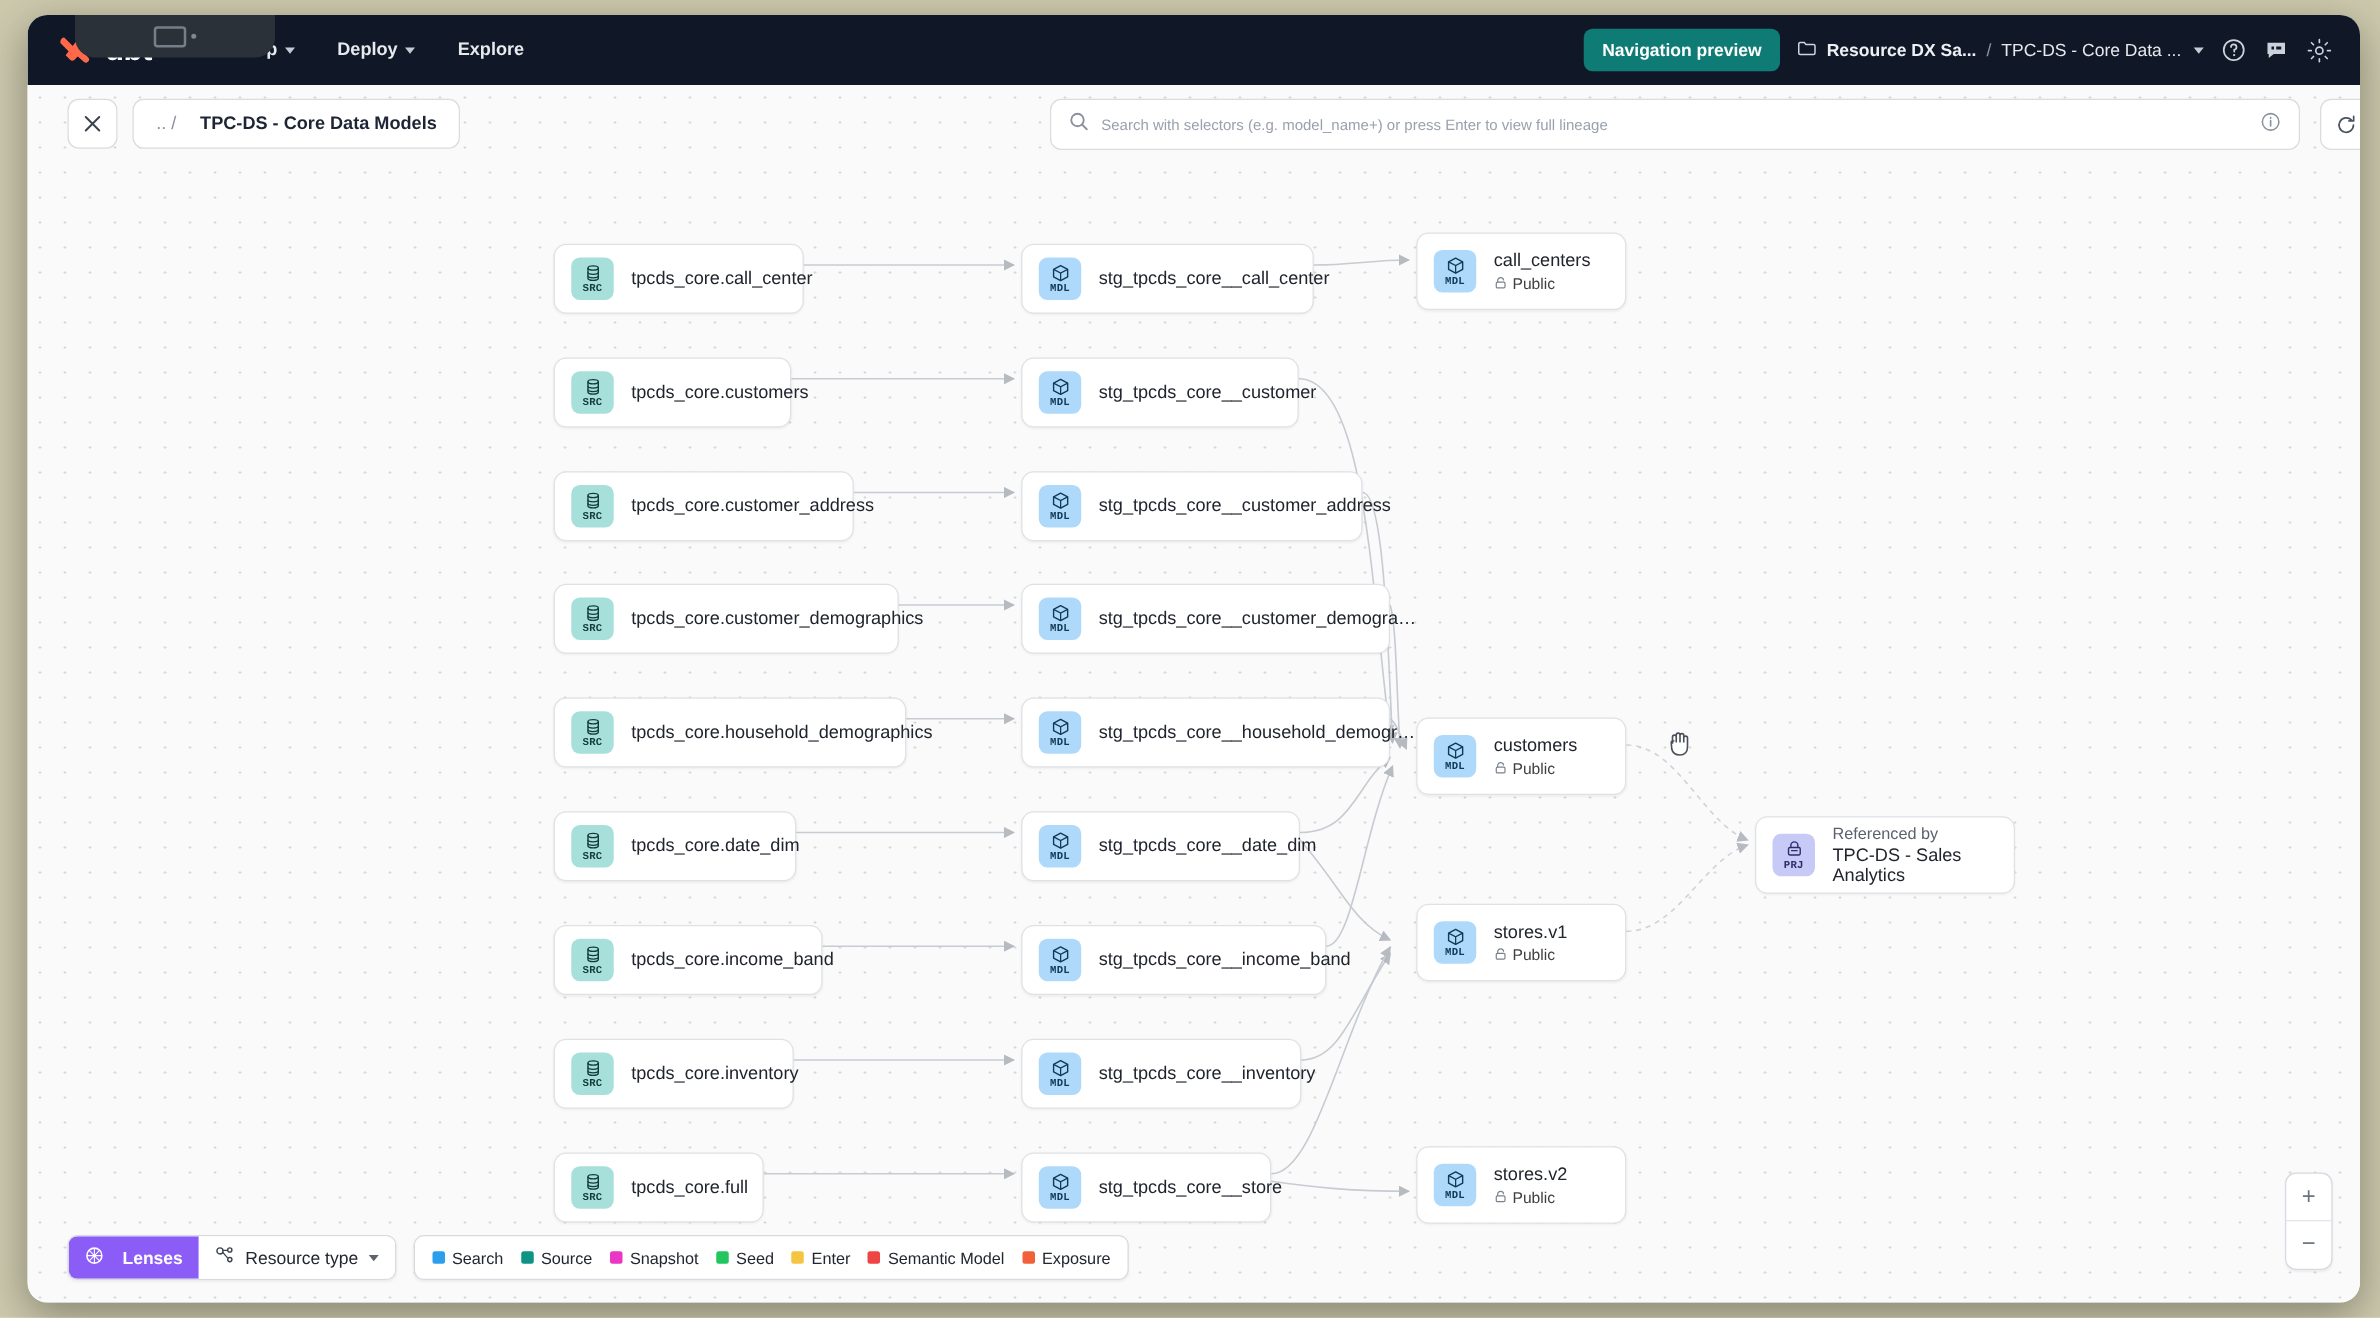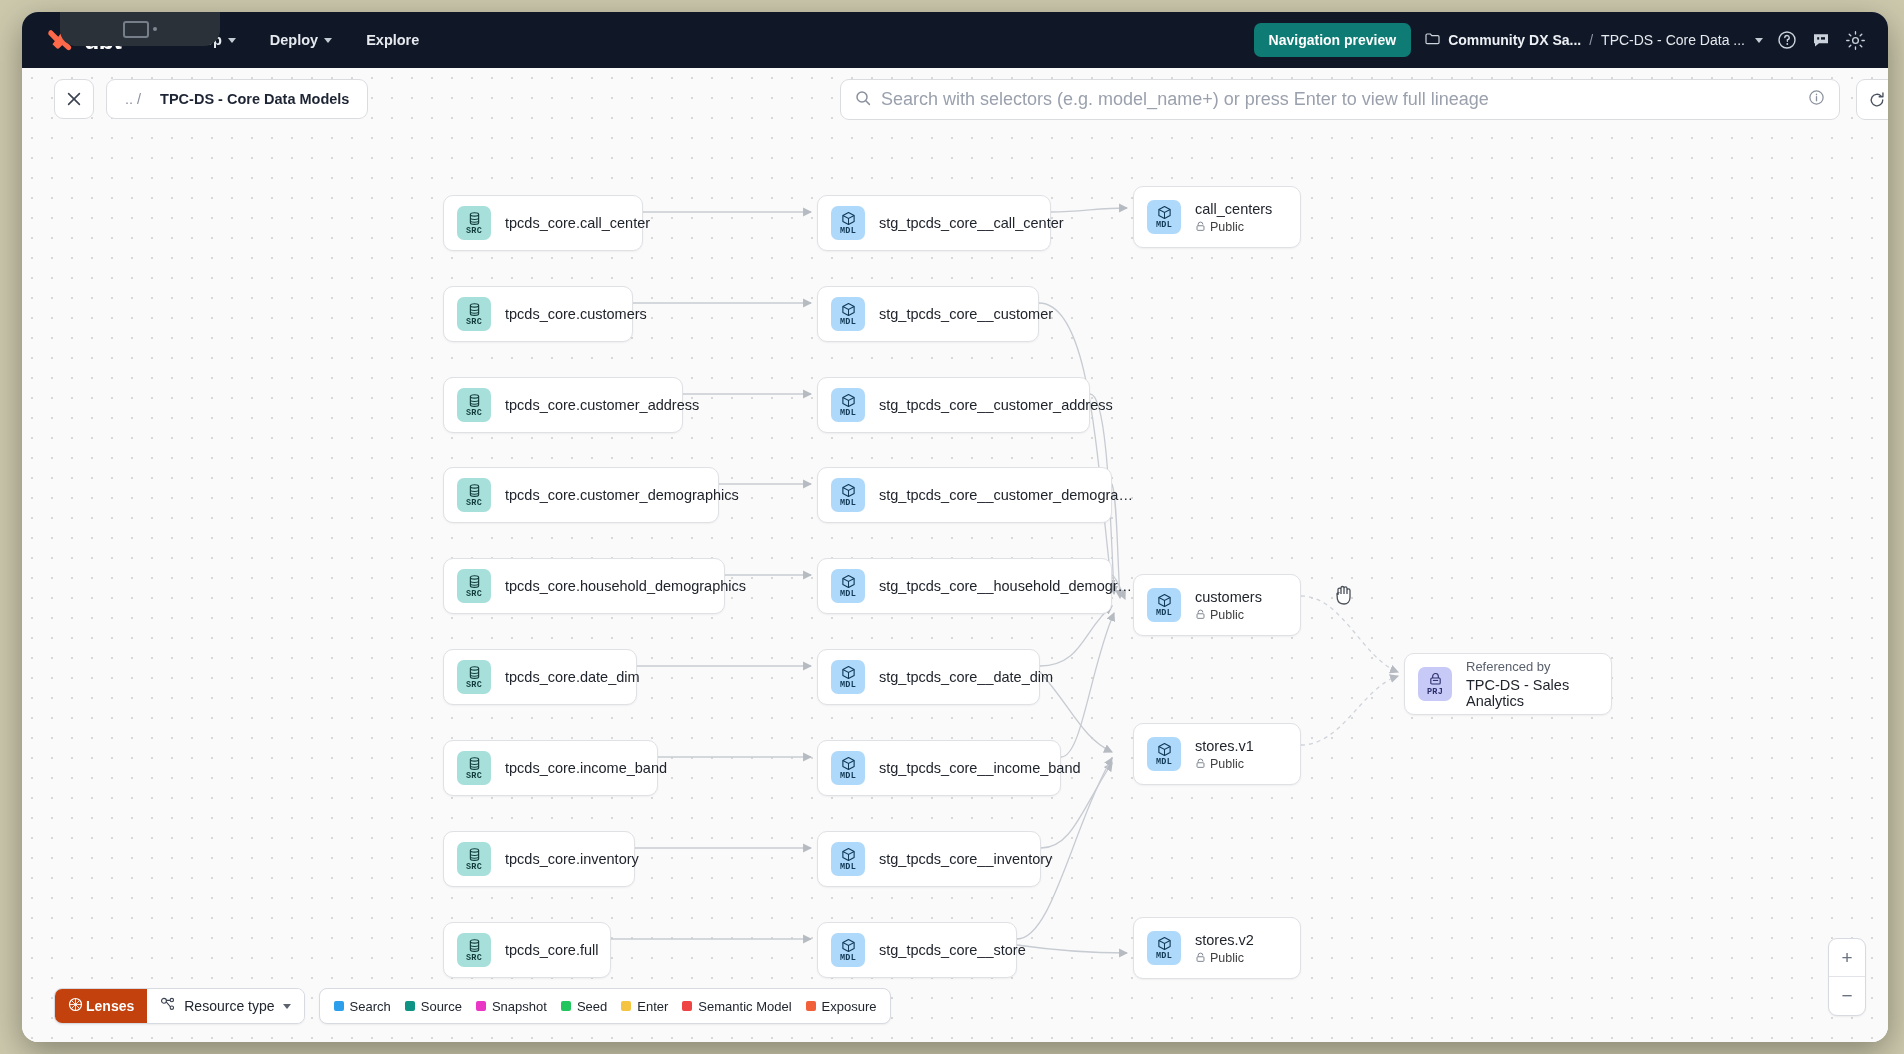--- a/index.html
+++ b/index.html
@@ -84,21 +84,21 @@
     white-space: nowrap;
   }
   .tb-crumb .dots { color:#8a909c; font-weight:500; margin-right:4px; }
   .search-wrap {
     position:absolute; left: 818px; top: 11px;
     width: 1000px; height: 41px;
     background:#fff; border:1px solid #DADCE0; border-radius:9px;
     display:flex; align-items:center; padding: 0 14px; gap: 10px;
   }
   .search-wrap input {
-    flex:1; border:none; outline:none; font-size: 18px; color:#737373;
+    flex:1; border:none; outline:none; font-size: 12px; color:#737373;
     font-family: "Liberation Sans", sans-serif; background: transparent;
   }
   .search-wrap input::placeholder { color:#9aa1ad; }
   .refresh-btn {
     position:absolute; left: 1834px; top:11px;
     width:41px;height:41px;
     background:#fff;border:1px solid #DADCE0;border-radius:9px;
     display:flex;align-items:center;justify-content:center;cursor:pointer;color:#4a5260;
   }
 
@@ -148,21 +148,21 @@
   #bottombar {
     position:absolute; left: 32px; bottom: 18px;
     display:flex; align-items:center; gap: 14px; z-index: 15;
   }
   .lenses-group {
     display:flex; align-items:stretch; height: 36px;
     border:1px solid #D7DAE0; border-radius:8px; overflow:hidden; background:#fff;
     box-shadow:0 1px 2px rgba(16,24,40,.06);
   }
   .lenses-btn {
-    background:#c2410c; color:#fff; display:flex; align-items:center; gap:3px;
+    background:#8b5cf6; color:#fff; display:flex; align-items:center; gap:15px;
     padding: 0 13px; font-size: 14px; font-weight:600; cursor:pointer;
   }
   .restype-btn {
     display:flex; align-items:center; gap:8px; padding: 0 13px;
     font-size: 14px; color:#21262F; cursor:pointer; background:#fff;
   }
   .restype-btn .chev { width:0;height:0;border-left:4.5px solid transparent;border-right:4.5px solid transparent;border-top:5.5px solid #5c636f; }
   .legend {
     height:36px; display:flex; align-items:center; gap: 14px;
     background:#fff; border:1px solid #D7DAE0; border-radius:8px;
@@ -229,21 +229,21 @@
 
     <div class="nav-right">
       <div class="pill-preview">Navigation preview</div>
 
       <div class="crumbs">
         <span>
           <svg width="15" height="13" viewBox="0 0 15 13" fill="none">
             <path d="M1 3.2 A1.2 1.2 0 0 1 2.2 2 H5.4 L6.8 3.6 H12.8 A1.2 1.2 0 0 1 14 4.8 V10.4 A1.2 1.2 0 0 1 12.8 11.6 H2.2 A1.2 1.2 0 0 1 1 10.4 Z" stroke="#cfd5de" stroke-width="1.2"></path>
           </svg>
         </span>
-        <span>Community DX Sa...</span>
+        <span>Resource DX Sa...</span>
         <span class="sep">/</span>
         <span class="proj">TPC-DS - Core Data ...</span>
         <span class="chev"></span>
       </div>
 
       <span class="ic-btn">
         <svg width="20" height="20" viewBox="0 0 20 20" fill="none">
           <circle cx="10" cy="10" r="8" stroke="#cbd2db" stroke-width="1.4"></circle>
           <path d="M7.8 7.6a2.2 2.2 0 1 1 2.6 2.2v1.4" stroke="#cbd2db" stroke-width="1.4" stroke-linecap="round"></path>
           <circle cx="10.3" cy="14" r="0.9" fill="#cbd2db"></circle>

